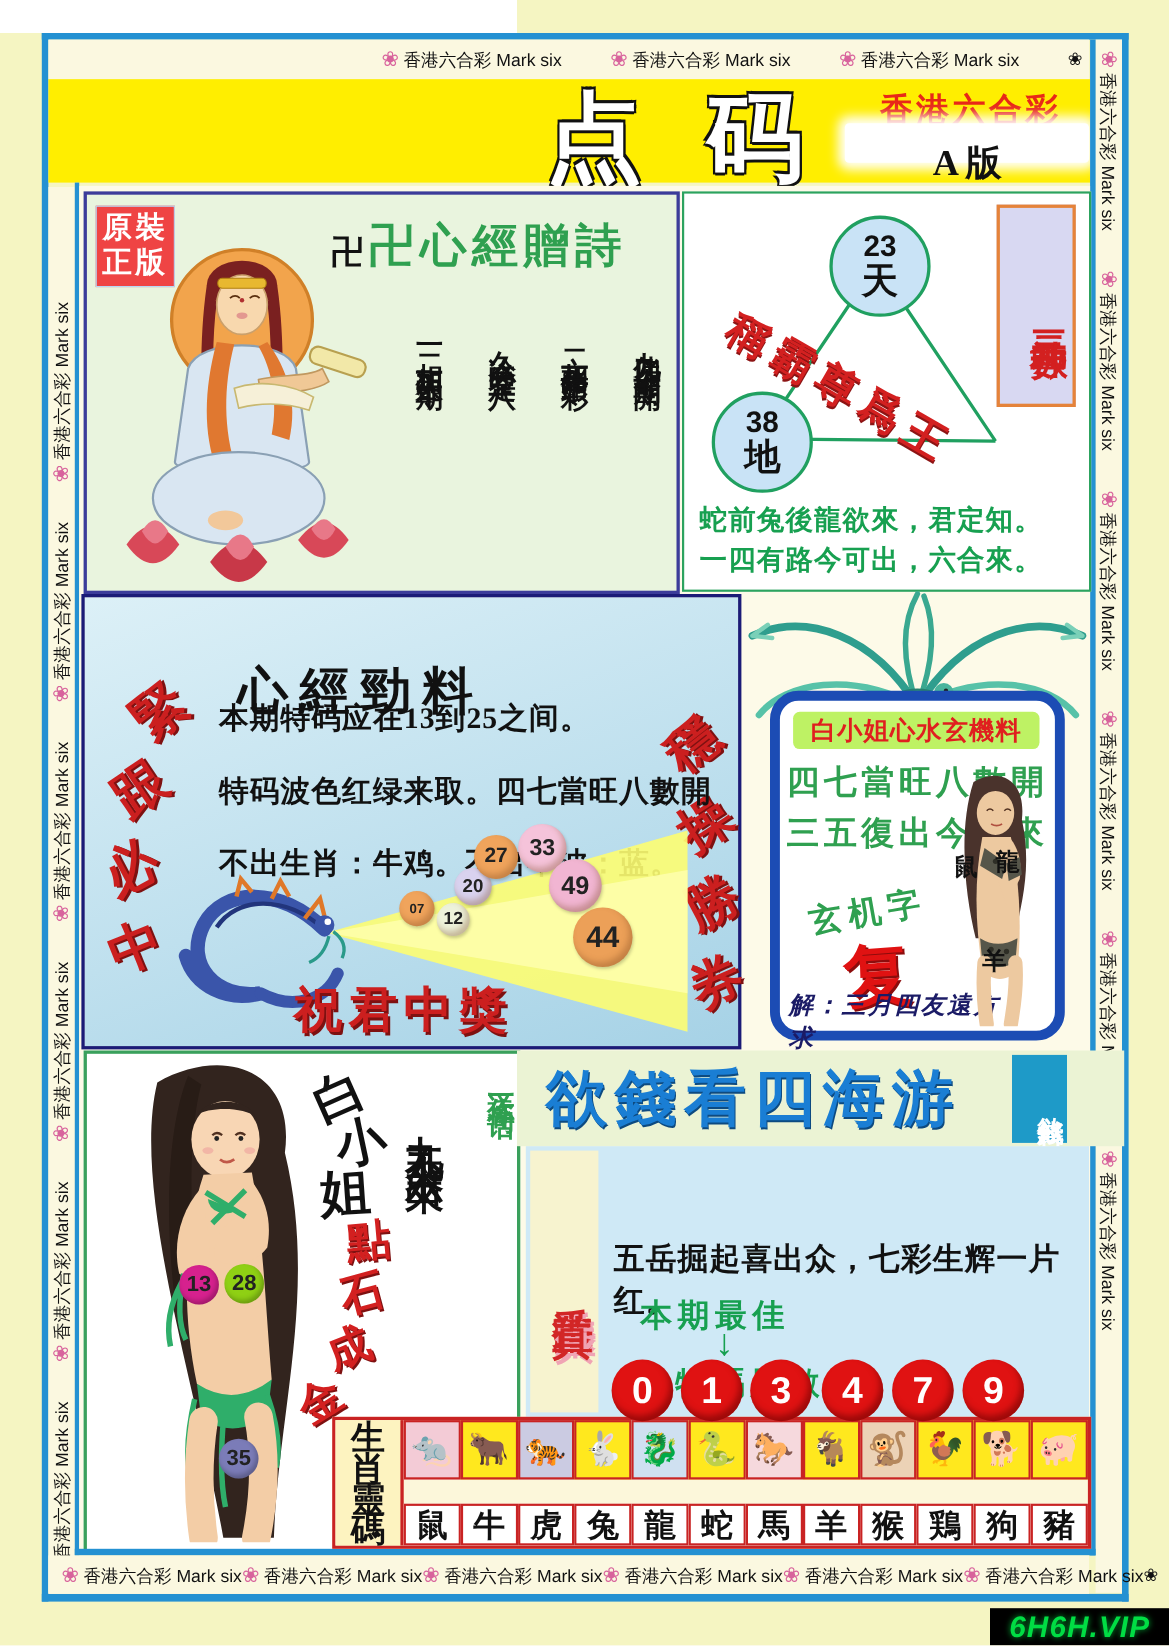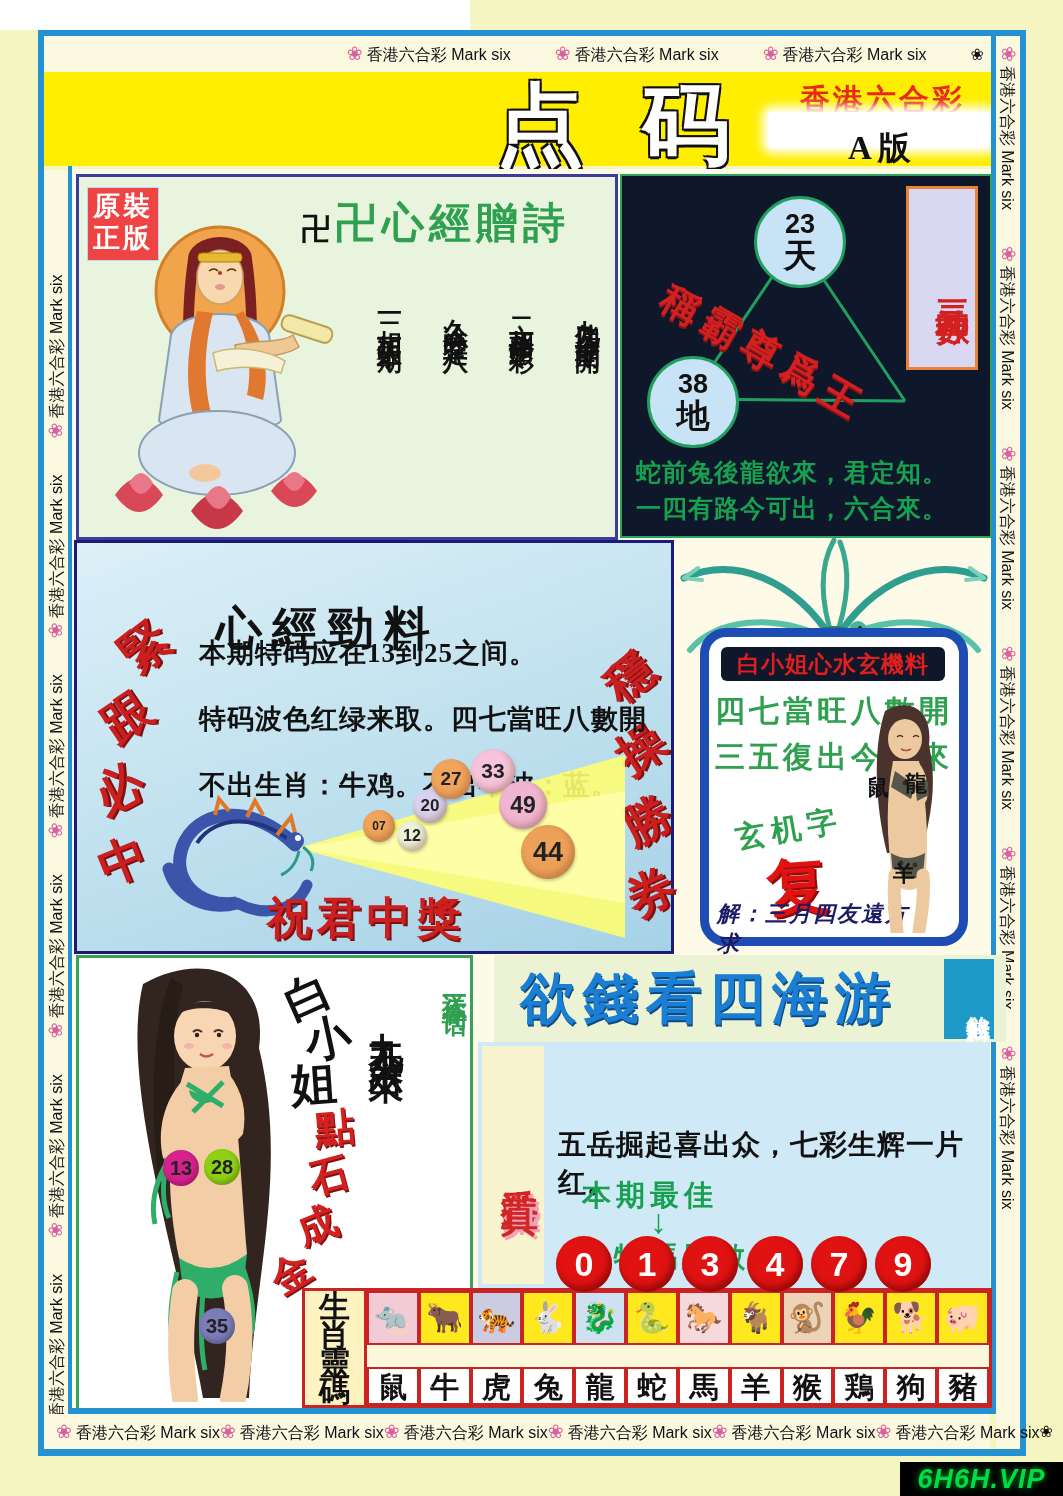--- a/index.html
+++ b/index.html
@@ -17,37 +17,37 @@
   .hdr-brand{font-weight:800;font-size:30px;color:#e82818;letter-spacing:3px;}
   .hdr-ed{font-weight:700;font-size:33px;color:#111;letter-spacing:6px;font-family:"Liberation Serif",serif;}
   .censor{background:#fff;box-shadow:0 0 10px 6px rgba(255,255,255,.95);border-radius:4px;}
   
   .p1{background:#e9f4de;border:3px solid #3c3c9a;}
   .badge{background:#ef4444;color:#fff;font-weight:700;font-size:27px;letter-spacing:3px;text-align:center;line-height:32px;padding-top:2px;border:1px solid #b8d8f4;}
   .p1-mark{font-size:30px;color:#111;font-weight:700;}
   .p1-title{font-size:42px;font-weight:900;color:#2fa050;letter-spacing:5px;font-family:"Liberation Serif",serif;}
   .poemcol{font-family:"Liberation Serif",serif;font-weight:700;font-size:25px;color:#111;letter-spacing:5px;height:240px;}
   
-  .p2{background:#0f172a;border:2px solid #2ca35e;}
+  .p2{background:#ffffff;border:2px solid #2ca35e;}
   .tnode{border:3px solid #20a060;border-radius:50%;background:#c9e3f6;width:86px;height:86px;text-align:center;}
   .tnode .n{display:block;font-weight:900;font-size:27px;color:#111;line-height:30px;margin-top:10px;}
   .tnode .w{display:block;font-weight:900;font-size:33px;color:#111;line-height:34px;font-family:"Liberation Serif",serif;}
   .slogan{font-weight:900;font-size:39px;color:#d32020;letter-spacing:7px;transform:rotate(30deg);transform-origin:left center;text-shadow:1px 2px 0 #8c1414;font-family:"Liberation Serif",serif;}
   .sanyuan{background:#d8d8f2;border:3px solid #e5833a;color:#d32020;font-weight:900;font-size:34px;letter-spacing:4px;text-align:center;padding-top:6px;font-family:"Liberation Serif",serif;}
   .p2-green{font-weight:700;font-size:25px;color:#17a050;letter-spacing:1px;font-family:"Liberation Serif",serif;}
   
   .p3{background:linear-gradient(160deg,#dcf0f7 0%,#bfe0ee 55%,#a6d2e6 100%);border:3px solid #1b1b77;}
   .p3-title{font-weight:900;font-size:46px;color:#111;letter-spacing:10px;font-family:"Liberation Serif",serif;}
   .rchar{position:absolute;font-weight:900;font-size:48px;color:#cb1f1f;text-shadow:2px 2px 0 #7e1111;font-family:"Liberation Serif",serif;}
   .p3-line{font-weight:600;font-size:27px;color:#111;font-family:"Liberation Serif",serif;letter-spacing:1px;}
   .ball{position:absolute;border-radius:50%;text-align:center;color:#222;font-weight:700;box-shadow:inset -3px -4px 6px rgba(120,70,30,.35),1px 2px 3px rgba(0,0,0,.2);}
   .wish{font-weight:900;font-size:44px;color:#cc1f1f;letter-spacing:6px;text-shadow:2px 2px 0 #7e1111;font-family:"Liberation Serif",serif;}
   
   .p4box{background:#fff;border:9px solid #1c4cb4;border-radius:26px;}
-  .p4-title{background:#0f172a;border-radius:6px;color:#e01f1f;font-weight:900;font-size:23px;letter-spacing:1px;text-align:center;line-height:34px;}
+  .p4-title{background:#bef264;border-radius:6px;color:#e01f1f;font-weight:900;font-size:23px;letter-spacing:1px;text-align:center;line-height:34px;}
   .p4-verse{font-weight:800;font-size:30px;color:#2fa050;letter-spacing:4px;text-align:center;font-family:"Liberation Serif",serif;}
   .p4-mlabel{font-weight:900;font-size:30px;color:#2fa050;letter-spacing:6px;transform:rotate(-10deg);}
   .p4-mchar{font-weight:900;font-size:62px;color:#e01212;text-shadow:2px 2px 0 #8c0c0c;transform:rotate(-4deg);font-family:"Liberation Serif",serif;}
   .p4-sol{font-style:italic;font-weight:700;font-size:22px;color:#1b1b66;letter-spacing:2px;font-family:"Liberation Serif",serif;}
   .photochar{position:absolute;font-weight:700;font-size:22px;color:#111;font-family:"Liberation Serif",serif;}
   
   .p5{background:#fff;border:3px solid #3aa05c;}
   .gball{position:absolute;border-radius:50%;width:36px;height:36px;line-height:36px;text-align:center;font-weight:700;font-size:20px;color:#222;box-shadow:inset -2px -3px 5px rgba(0,0,0,.25);}
   .namechar{position:absolute;font-weight:900;font-size:46px;color:#111;font-family:"Liberation Serif",serif;}
   .goldchar{position:absolute;font-weight:900;font-size:40px;color:#d32020;text-shadow:1px 2px 0 #7e1111;font-family:"Liberation Serif",serif;}
@@ -285,21 +285,21 @@
     <span class="goldchar" style="left:230px;top:190px;transform:rotate(-15deg);">石</span>
     <span class="goldchar" style="left:218px;top:240px;transform:rotate(-22deg);">成</span>
     <span class="goldchar" style="left:192px;top:288px;transform:rotate(-32deg);">金</span>
     <div class="abs vtext p5-verse" style="left:282px;top:46px;height:300px;">九九不來六出來</div>
     <div class="abs vtext p5-gift" style="left:360px;top:16px;height:180px;">送你一句话：</div>
     <div class="gball" style="left: 84px; top: 192px; background: rgb(214, 33, 142);"><span>13</span></div>
     <div class="gball" style="left: 125px; top: 191px; background: rgb(143, 208, 20);"><span>28</span></div>
     <div class="gball" style="left: 120px; top: 350px; background: rgb(123, 124, 184);"><span>35</span></div>
   </div>
 
-  <div class="abs p6top" style="left:494px;top:955px;width:512px;height:87px;">
+  <div class="abs p6top" style="left:470px;top:955px;width:552px;height:87px;">
     <div class="abs p6-title" style="left:26px;top:6px;">欲錢看四海游</div>
     <div class="abs p6-badge vtext" style="left:450px;top:4px;width:50px;height:80px;padding-top:2px;box-sizing:border-box;">
       <span>欲</span><span>錢</span><span>料</span>
     </div>
   </div>
   <div class="abs p6main" style="left:478px;top:1042px;width:512px;height:246px;">
     <div class="abs vtext p6-side" style="left:4px;top:4px;width:62px;height:238px;">
       <span>香</span><span>港</span><span>内</span><span>幕</span><span>传</span><span>真</span>
     </div>
     <div class="abs p6-poem" style="left:80px;top:84px;">五岳掘起喜出众，七彩生辉一片红。</div>

